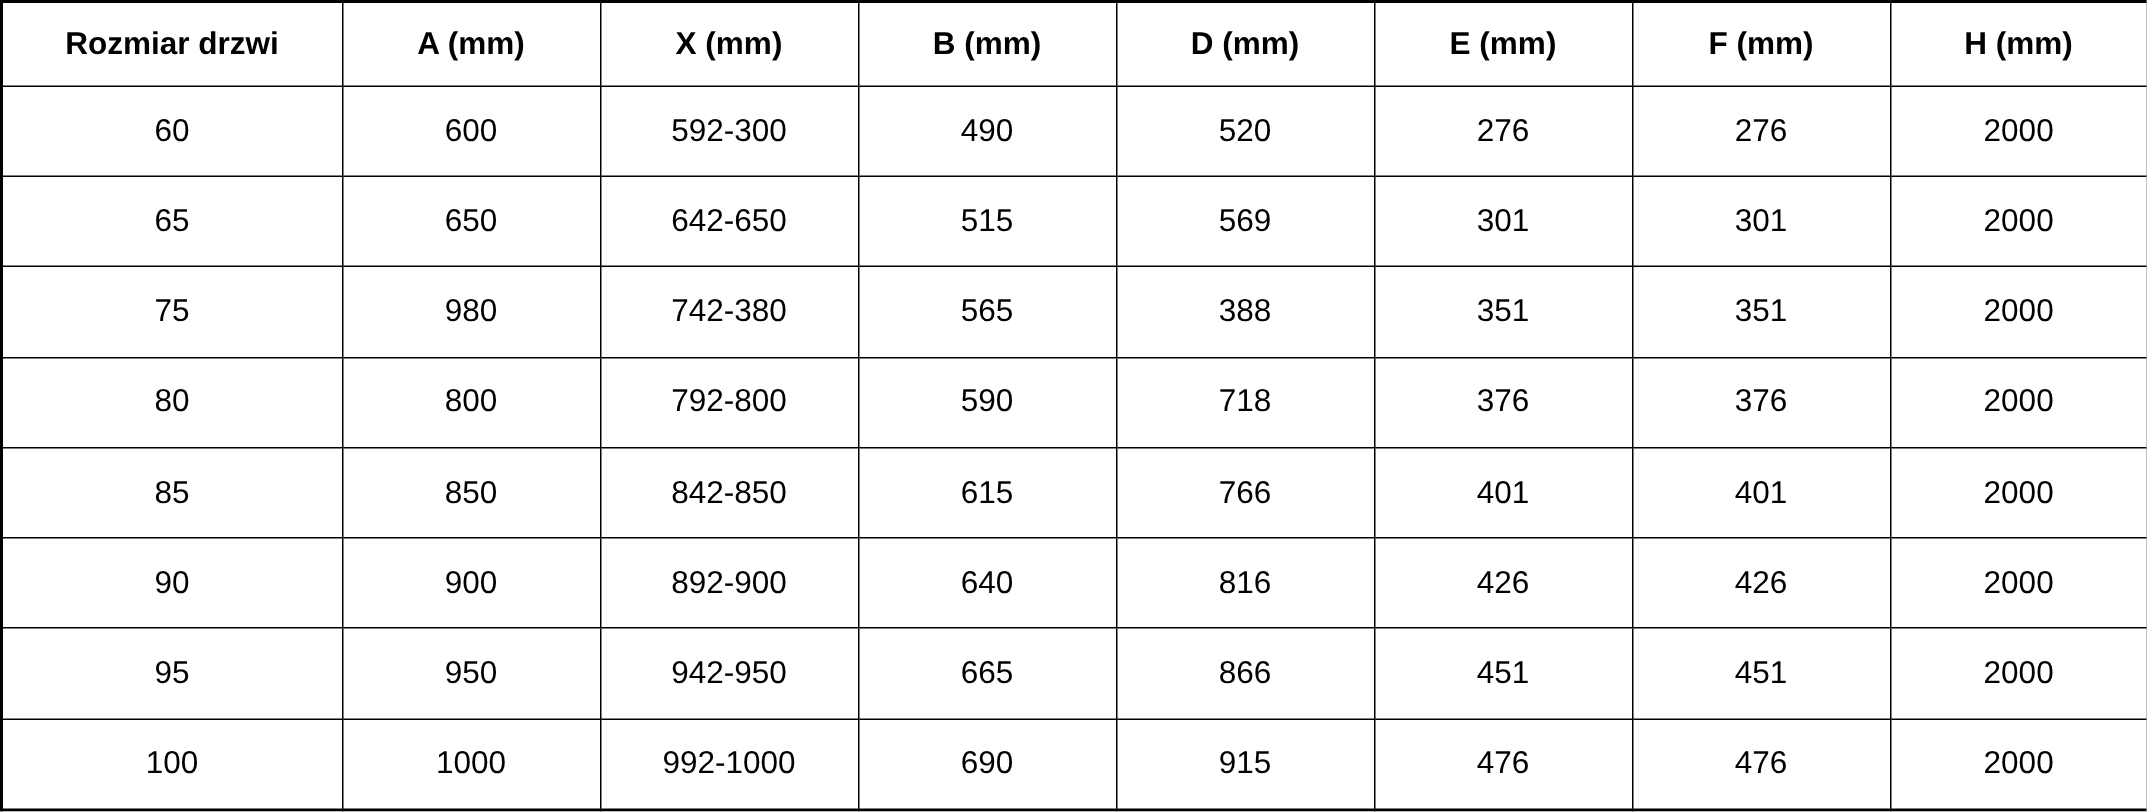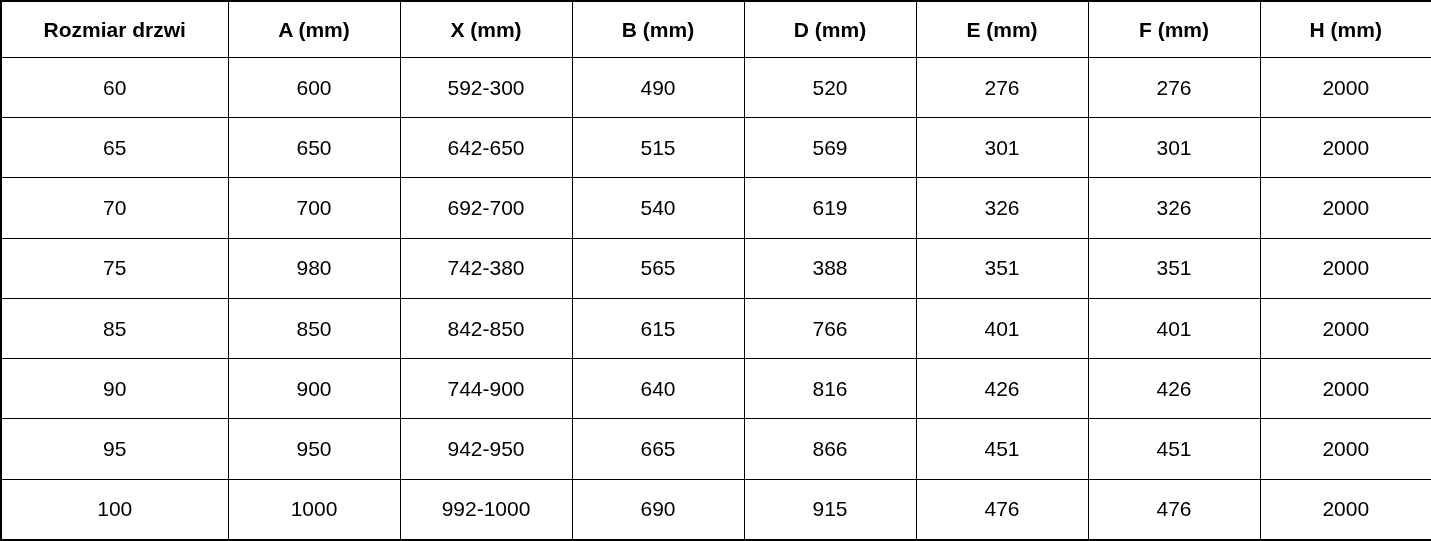--- a/index.html
+++ b/index.html
@@ -88,53 +88,53 @@
           <td>65</td>
           <td>650</td>
           <td>642-650</td>
           <td>515</td>
           <td>569</td>
           <td>301</td>
           <td>301</td>
           <td>2000</td>
         </tr>
         <tr>
-          <td>70</td>
-          <td>700</td>
-          <td>692-700</td>
-          <td>540</td>
-          <td>619</td>
-          <td>326</td>
-          <td>326</td>
-          <td>2000</td>
-        </tr>
-        <tr>
           <td>75</td>
           <td>980</td>
           <td>742-380</td>
           <td>565</td>
           <td>388</td>
           <td>351</td>
           <td>351</td>
+          <td>2000</td>
+        </tr>
+        <tr>
+          <td>80</td>
+          <td>800</td>
+          <td>792-800</td>
+          <td>590</td>
+          <td>718</td>
+          <td>376</td>
+          <td>376</td>
           <td>2000</td>
         </tr>
         <tr>
           <td>85</td>
           <td>850</td>
           <td>842-850</td>
           <td>615</td>
           <td>766</td>
           <td>401</td>
           <td>401</td>
           <td>2000</td>
         </tr>
         <tr>
           <td>90</td>
           <td>900</td>
-          <td>744-900</td>
+          <td>892-900</td>
           <td>640</td>
           <td>816</td>
           <td>426</td>
           <td>426</td>
           <td>2000</td>
         </tr>
         <tr>
           <td>95</td>
           <td>950</td>
           <td>942-950</td>

